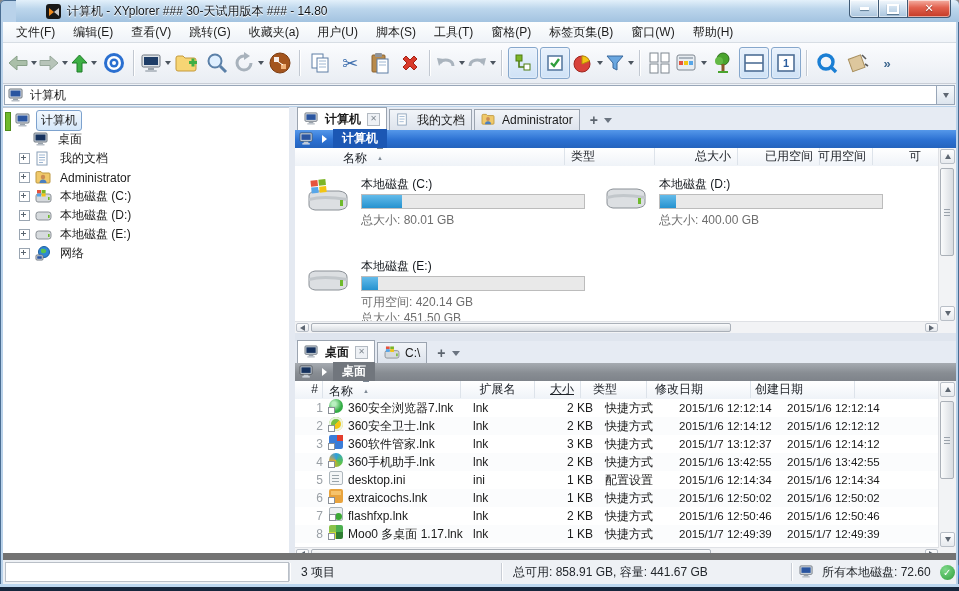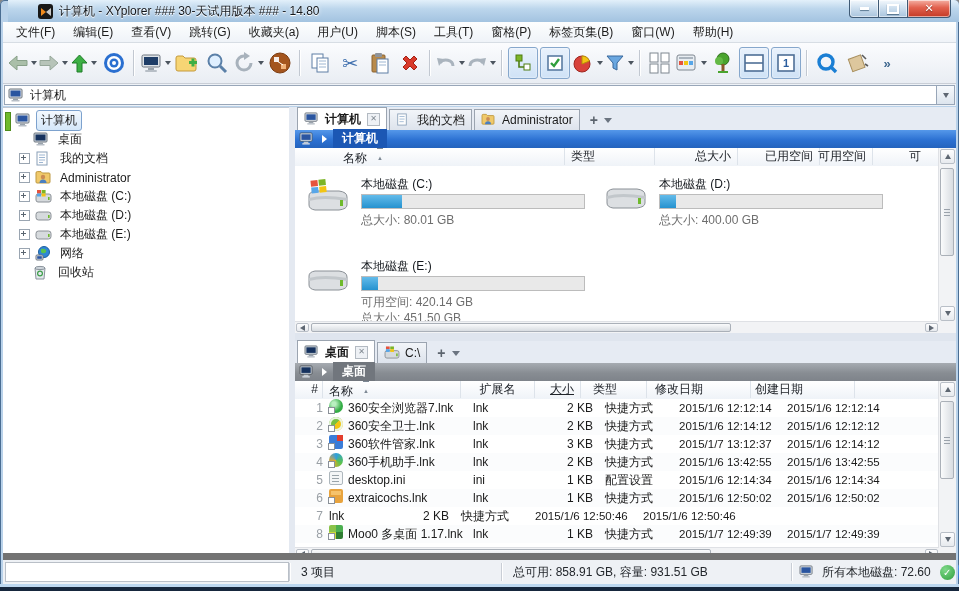--- a/index.html
+++ b/index.html
@@ -1,20 +1,20 @@
 <!DOCTYPE html>
 <html><head>
 <meta charset="utf-8">
 <style>
   html,body{margin:0;padding:0;background:#888;}
   .win{position:relative;width:959px;height:591px;font-family:"Liberation Sans","DejaVu Sans",sans-serif;
        font-size:12px;color:#1a1a1a;background:#b9d2ea;overflow:hidden;border-radius:5px 5px 0 0;
        box-shadow:inset 0 0 0 1px #4a6d92;}
   
-  .titlebar{position:absolute;top:0;left:8px;right:0;height:22px;
+  .titlebar{position:absolute;top:0;left:16px;right:0;height:22px;
     background:linear-gradient(#e3f0fa,#bcd6ec 40%,#a3c3e0);display:flex;align-items:center;padding-left:22px;}
   .appicon{width:15px;height:15px;margin:0 6px 0 8px;border-radius:3px;background:#181818;position:relative;flex:0 0 auto;}
   .appicon::before{content:"";position:absolute;left:3px;top:4px;border-left:5px solid #f08a1d;border-top:4px solid transparent;border-bottom:4px solid transparent;}
   .appicon::after{content:"";position:absolute;right:2px;top:4px;border-right:5px solid #c8c8c8;border-top:4px solid transparent;border-bottom:4px solid transparent;}
   .title{color:#13171c;text-shadow:0 0 4px #fff,0 1px 0 #fff;white-space:nowrap;}
   .wincontrols{position:absolute;right:8px;top:0;display:flex;}
   .wc{width:28px;height:17px;border:1px solid #3f5a75;border-top:none;display:flex;align-items:center;justify-content:center;
       background:linear-gradient(#f4f9fd,#cfe0ef 45%,#a9c4dd);box-shadow:inset 0 0 0 1px rgba(255,255,255,.55);}
   .wc.min{border-radius:0 0 0 4px;}
   .wc.max{border-left:none;}
@@ -494,31 +494,20 @@
         <span class="ticon">
           <svg width="16" height="15" viewBox="0 0 16 15">
               <circle cx="9" cy="6" r="5.5" fill="#2f86d6" stroke="#1d5f9e"></circle>
               <path d="M6 3 Q9 2 11 4 Q12 6 10 7 Q7 8 6 6 Z" fill="#58c24f"></path>
               <rect x="1" y="9" width="7" height="5" rx="1" fill="#dfe4e9" stroke="#6c757e"></rect>
               <rect x="2.2" y="10.2" width="4.6" height="2.6" fill="#2a55a0"></rect>
             </svg>
         </span>
         <span class="tlabel">网络</span>
       </div>
-      <div class="tnode">
-        <span class="tspace" style="width:30px;"></span>
-        <span class="ticon">
-          <svg width="14" height="15" viewBox="0 0 14 15">
-              <path d="M2 3 L12 3 L11 14 L3 14 Z" fill="#e4e9ee" stroke="#8a939c"></path>
-              <ellipse cx="7" cy="3" rx="5" ry="1.6" fill="#cfd6dc" stroke="#8a939c"></ellipse>
-              <circle cx="7" cy="8.5" r="2.4" fill="none" stroke="#3f9e4a" stroke-width="1.2"></circle>
-            </svg>
-        </span>
-        <span class="tlabel">回收站</span>
-      </div>
     </div>
 
     <div class="splitv"></div>
 
     <div class="panes">
 
       <div class="pane-top">
         <div class="tabbar">
           <span class="tab active">
             <span class="ticon">
@@ -784,20 +773,24 @@
                 <span>extraicochs.lnk</span>
               </span>
             <span class="c-ext">lnk</span>
             <span class="c-size">1 KB</span>
             <span class="c-type">快捷方式</span>
             <span class="c-mod">2015/1/6 12:50:02</span>
             <span class="c-cre">2015/1/6 12:50:02</span>
           </div>
           <div class="frow">
             <span class="c-num">7</span>
+            <span class="c-name">
+                <i class="fic lnk f7"></i>
+                <span>flashfxp.lnk</span>
+              </span>
             <span class="c-ext">lnk</span>
             <span class="c-size">2 KB</span>
             <span class="c-type">快捷方式</span>
             <span class="c-mod">2015/1/6 12:50:46</span>
             <span class="c-cre">2015/1/6 12:50:46</span>
           </div>
           <div class="frow">
             <span class="c-num">8</span>
             <span class="c-name">
                 <i class="fic lnk f8"></i>
@@ -838,21 +831,21 @@
         <div class="corner"></div>
       </div>
     </div>
   </div>
 
   <div class="statusbar">
     <div class="st-box"></div>
     <div class="st-sep"></div>
     <div class="st-txt st-items">3 项目</div>
     <div class="st-sep"></div>
-    <div class="st-txt st-cap">总可用: 858.91 GB, 容量: 931.51 GB</div>
+    <div class="st-txt st-cap">总可用: 858.91 GB, 容量: 441.67 GB</div>
     <div class="st-sep"></div>
     <div class="st-right">
       <span class="ticon" style="margin-left:6px;">
         <svg width="15" height="13" viewBox="0 0 16 14">
             <rect x="1" y="1" width="13" height="9" rx="1" fill="#dfe4e9" stroke="#6c757e"></rect>
             <rect x="2.5" y="2.5" width="10" height="6" fill="#2a55a0"></rect>
             <rect x="5" y="10.5" width="5" height="1.5" fill="#9aa3ac"></rect>
             <rect x="3.5" y="12" width="8" height="1.5" fill="#b7bec6"></rect>
           </svg>
         </span>

